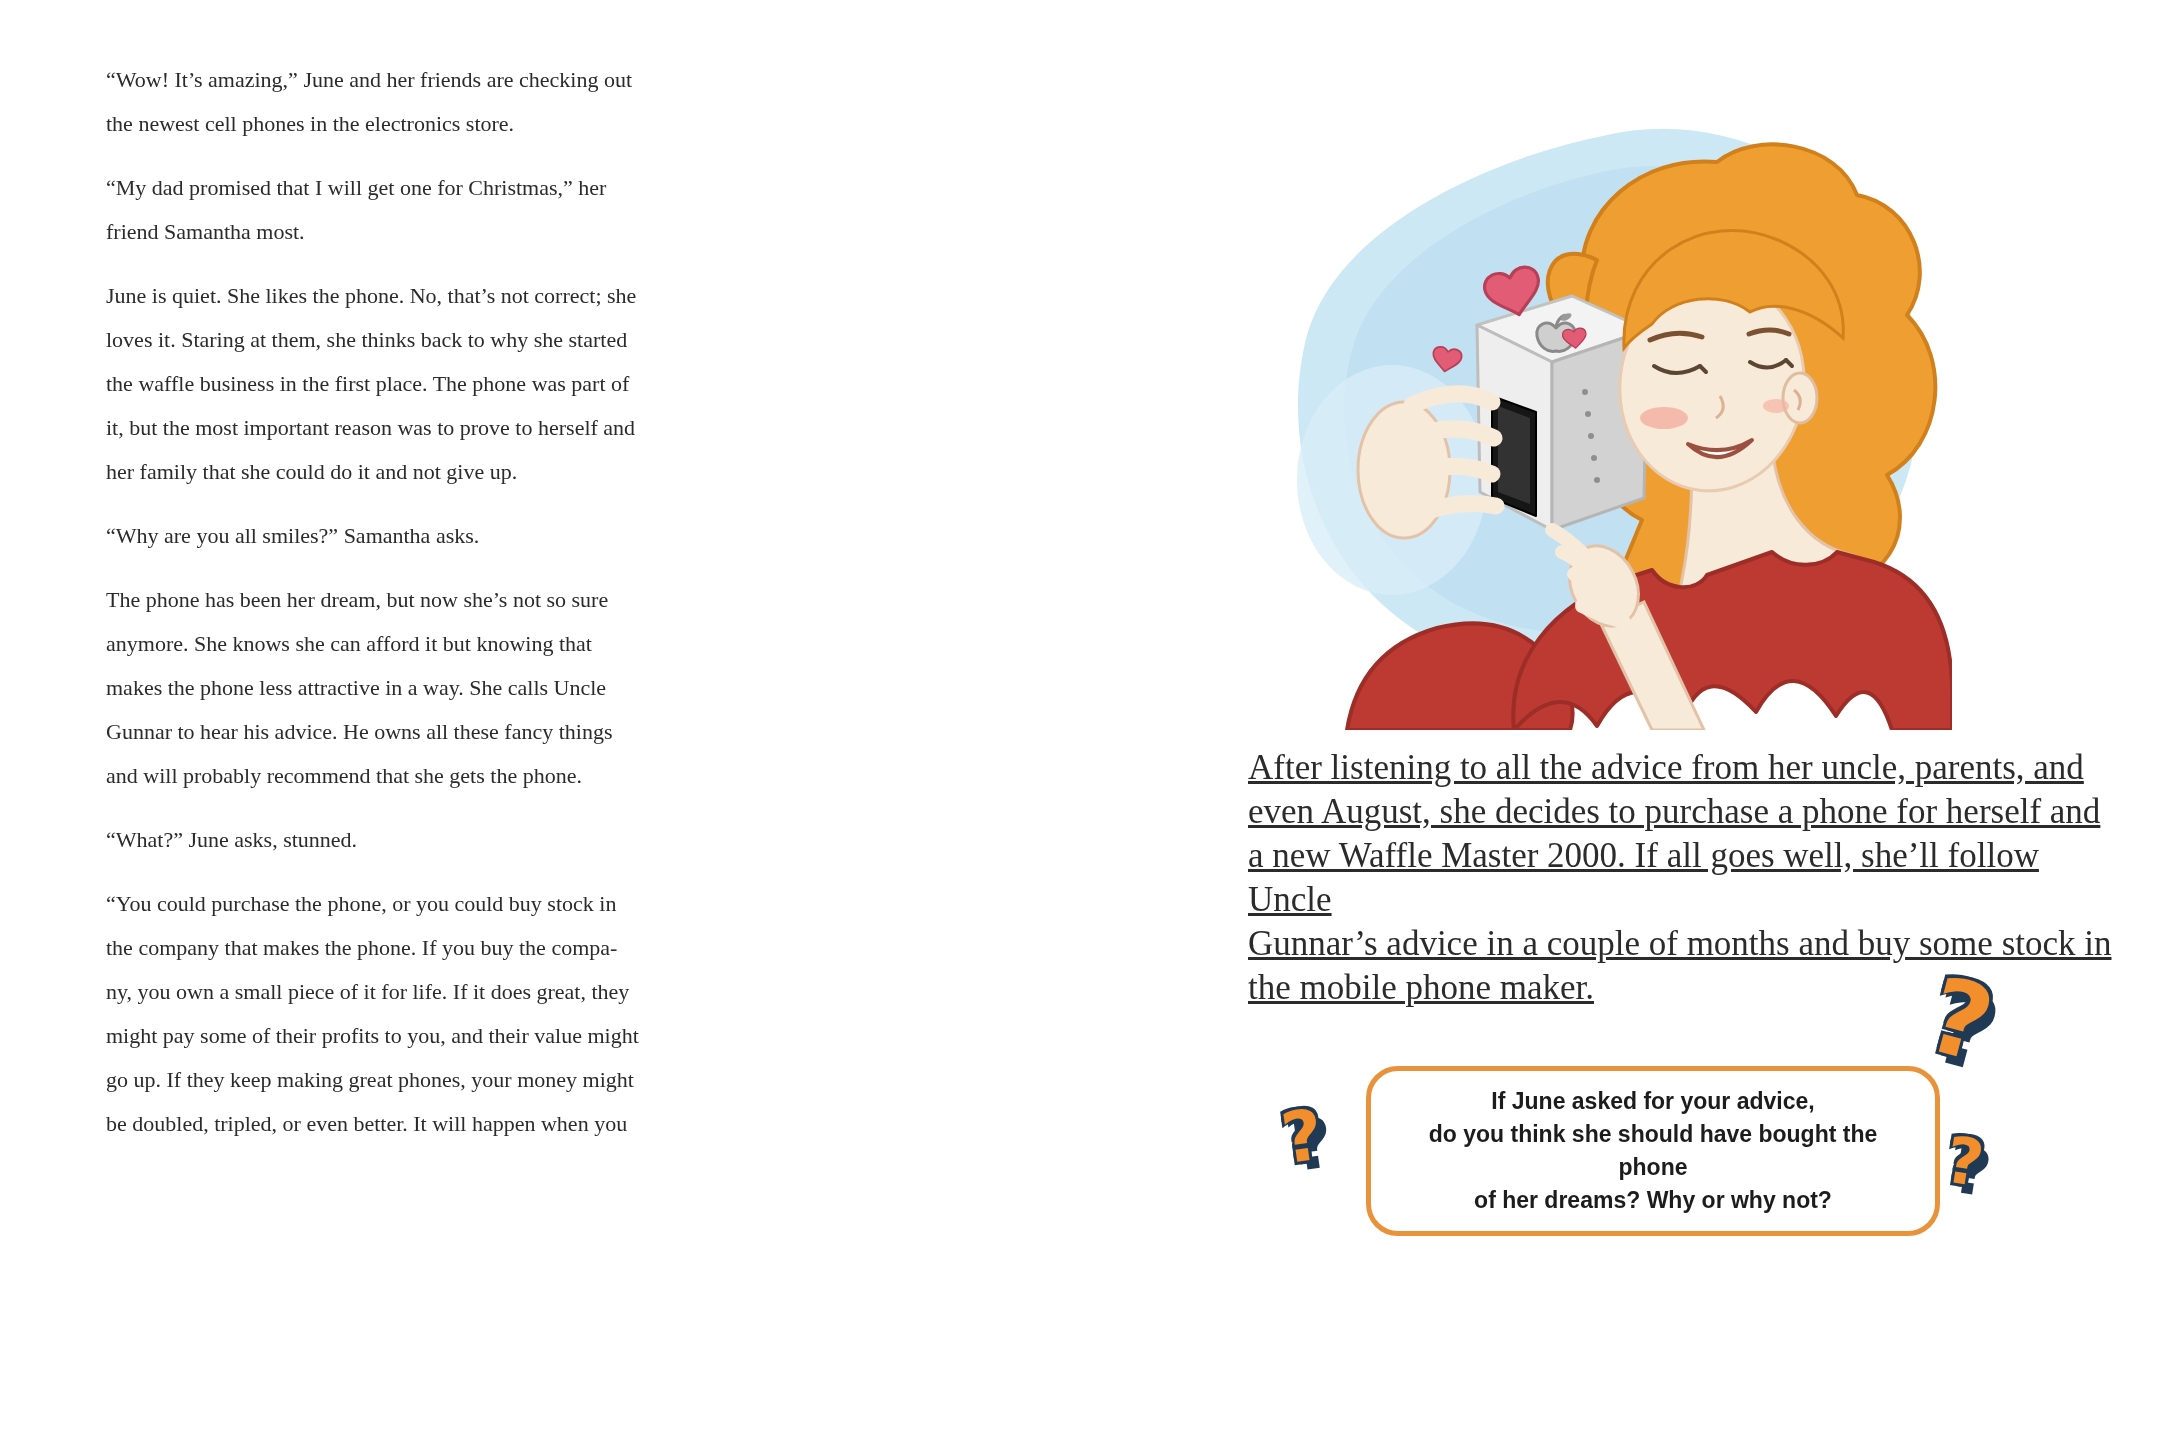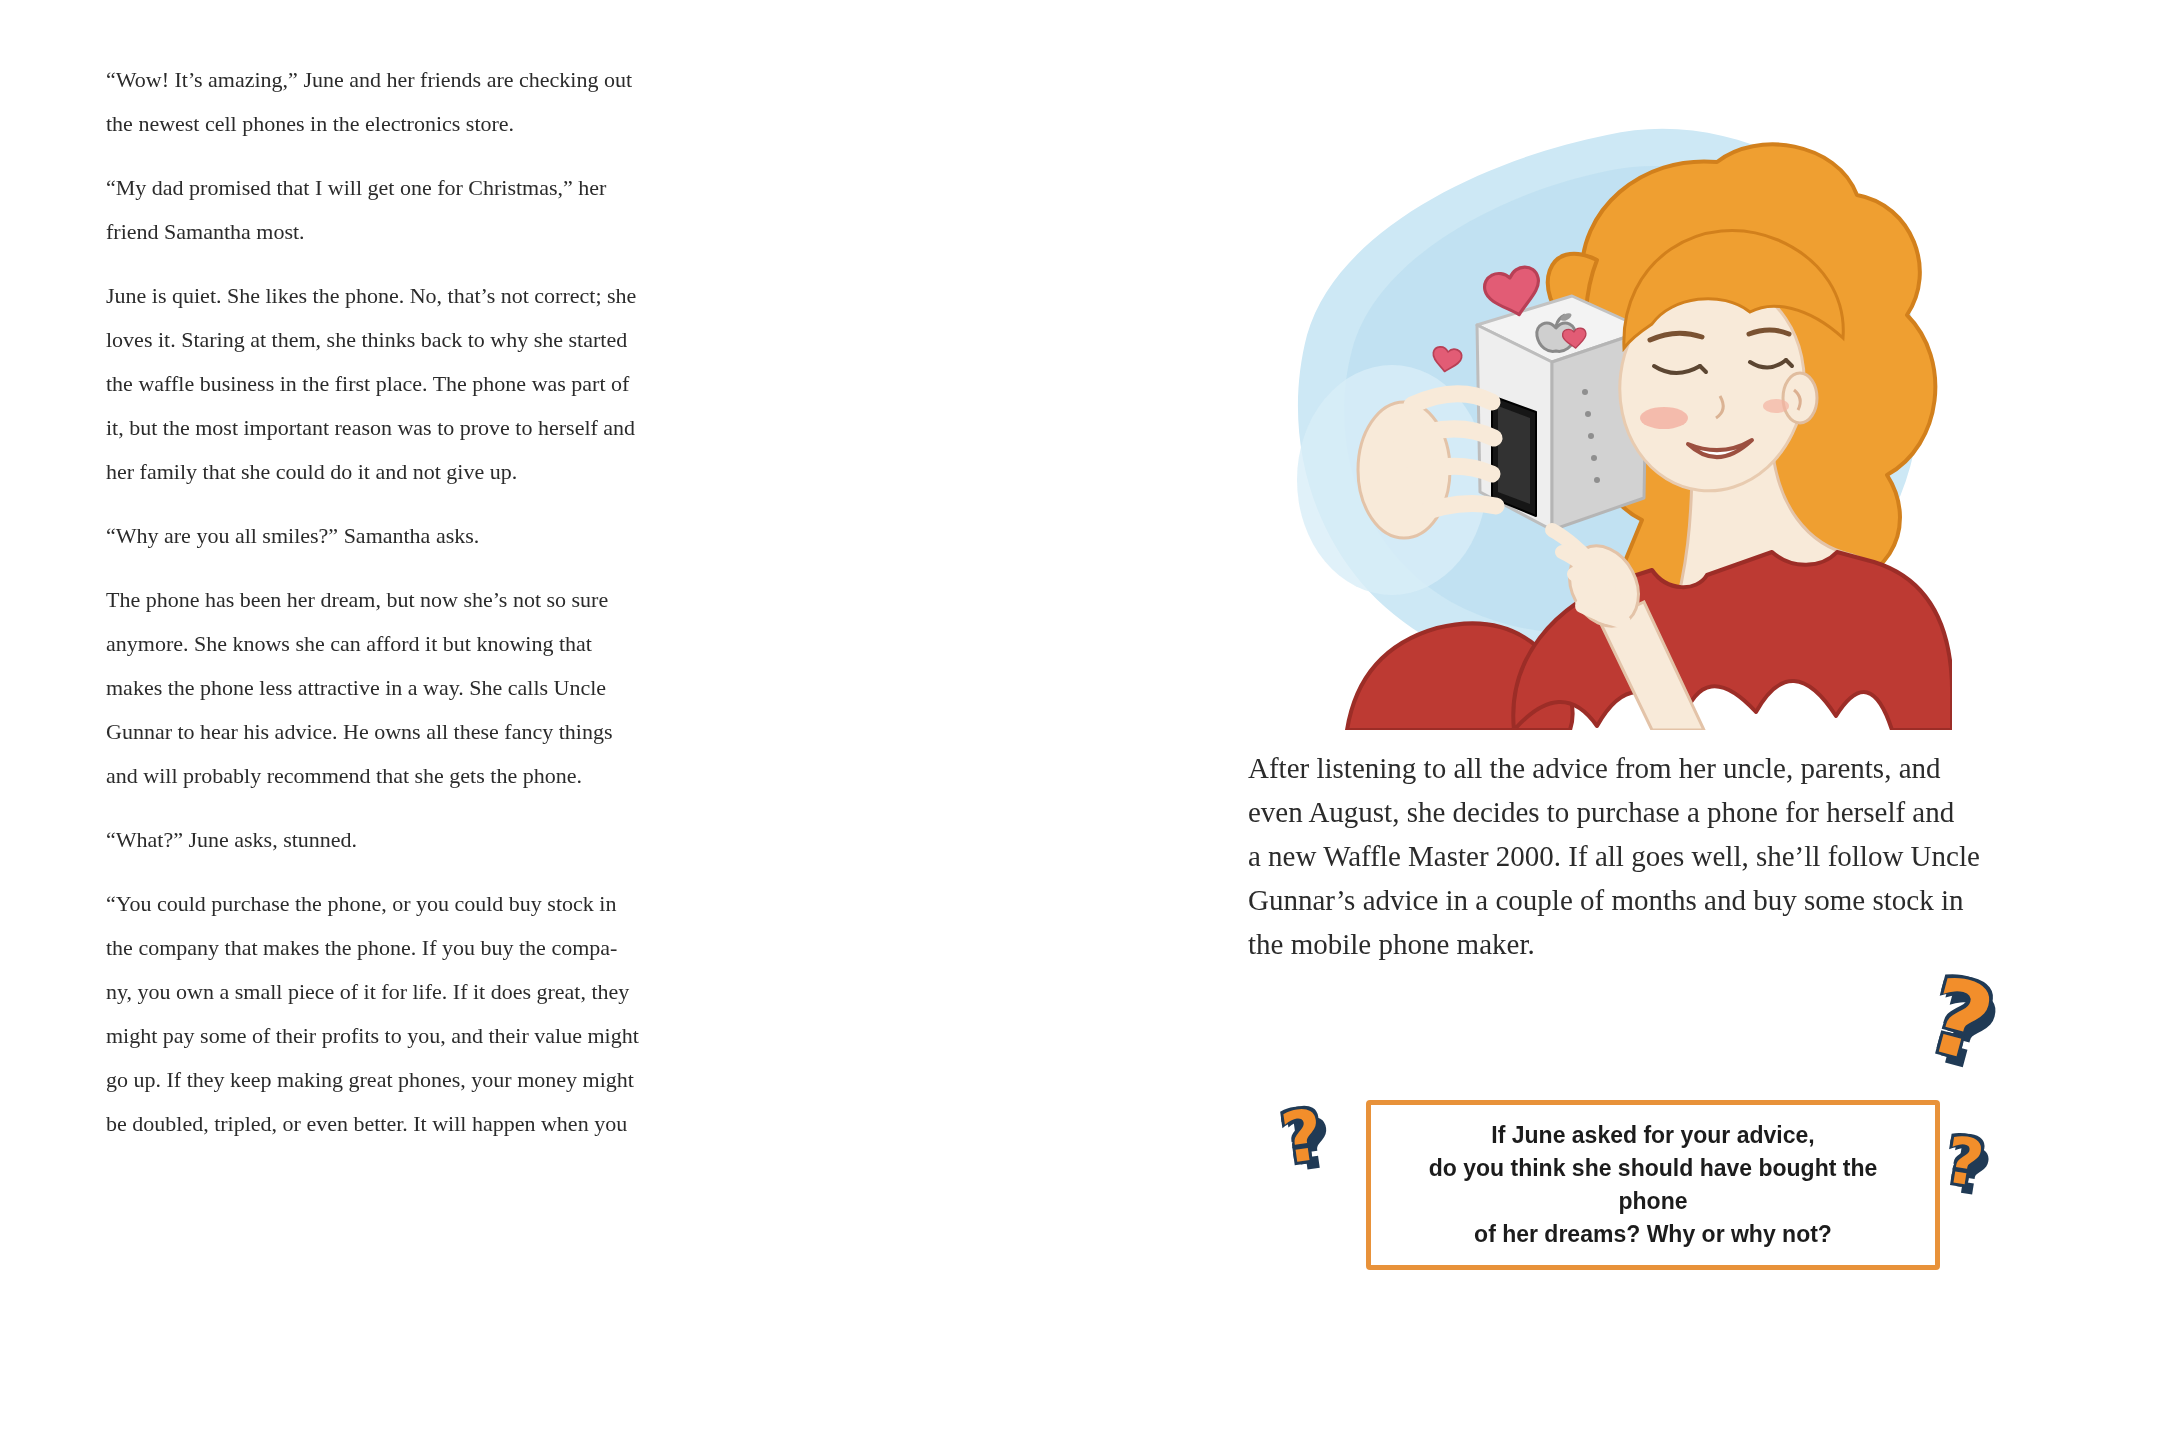--- a/index.html
+++ b/index.html
@@ -17,32 +17,32 @@
     font-size:22px; line-height:44px;
     color:#2b2b2b;
     white-space:pre-line;
   }
 
   
   .illustration { position:absolute; left:1252px; top:100px; width:700px; height:630px; }
 
   .right-para {
     position:absolute; left:1248px; top:746px; width:880px;
-    font-size:29px; line-height:44px; color:#2b2b2b;
+    font-size:35px; line-height:44px; color:#2b2b2b;
     white-space:pre-line;
+    text-decoration:underline;
   }
 
   .callout {
     position:absolute; left:1366px; top:1066px; width:574px; min-height:144px;
     box-sizing:border-box;
-    border:5px solid #e8923a; border-radius:4px;
+    border:5px solid #e8923a; border-radius:32px;
     background:#ffffff;
     display:flex; align-items:center; justify-content:flex-start;
     padding:14px 24px;
-    margin-top:34px;
   }
   .callout-text {
     font-family:"Liberation Sans","DejaVu Sans",sans-serif;
     font-weight:bold; font-size:23px; line-height:33px;
     text-align:center; color:#1c1c1c; white-space:pre-line;
   }
 
   
   .qm {
     position:absolute;

